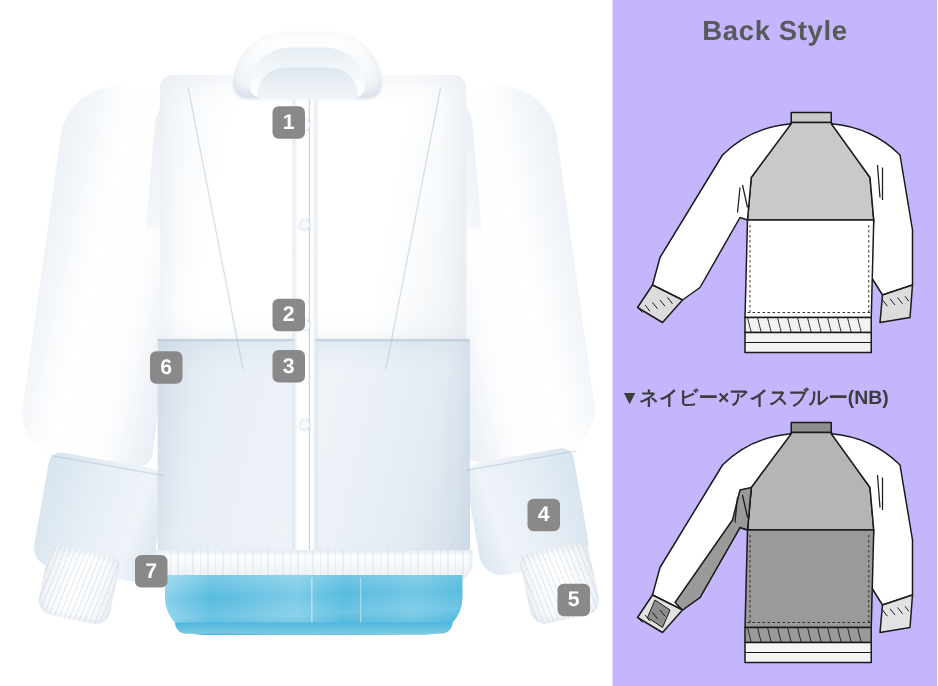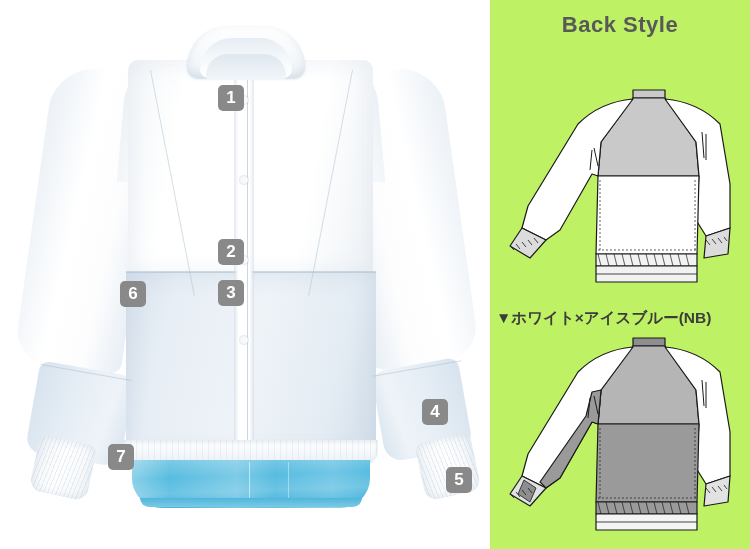--- a/index.html
+++ b/index.html
@@ -296,21 +296,21 @@
     line-height: 26px;
     text-align: center;
     font-family: "Liberation Sans", sans-serif;
   }
 
   
   #back-panel {
     position: absolute;
     left: 490px; top: 0;
     width: 260px; height: 549px;
-    background: #bef264;
+    background: #c4b5fd;
   }
   #back-title {
     position: absolute;
     left: 0; top: 12px;
     width: 260px;
     text-align: center;
     font-size: 22px;
     font-weight: bold;
     color: #595959;
     letter-spacing: 0.5px;
@@ -425,21 +425,21 @@
 
         <path d="M100 60 L104 78 M98 62 L96 82" stroke-width="1"></path>
         <path d="M208 44 L210 70 M212 46 L212 72" stroke-width="1"></path>
 
         <path d="M106 92 L106 164" stroke-width="0.7" stroke-dasharray="2,2"></path>
         <path d="M201 92 L201 164" stroke-width="0.7" stroke-dasharray="2,2"></path>
         <path d="M104 162 L203 162" stroke-width="0.7" stroke-dasharray="2,2"></path>
       </g>
     </svg>
 
-    <div class="variant-label" id="label-nb">▼ホワイト×アイスブルー(NB)</div>
+    <div class="variant-label" id="label-nb">▼ネイビー×アイスブルー(NB)</div>
 
     <svg class="fig" id="fig-nb" width="252" height="200" viewBox="0 0 252 200">
       <g fill="none" stroke="#1a1a1a" stroke-width="1.2" stroke-linejoin="round">
 
         <path d="M139 10 L139 2 L171 2 L171 10 Z" fill="#8e8e8e"></path>
 
         <path d="M139 10 L107 54 L104 88 L205 88 L202 54 L171 10 Z" fill="#b5b5b5"></path>
 
         <path d="M139 11 C116 13 98 22 84 36 L34 118 L28 140 L52 152 L66 142 L98 86 L104 88 L107 54 Z" fill="#ffffff"></path>
 

